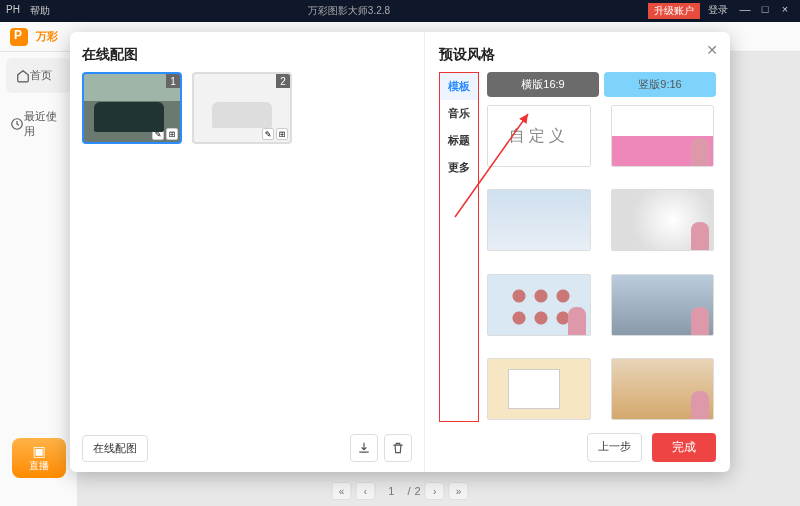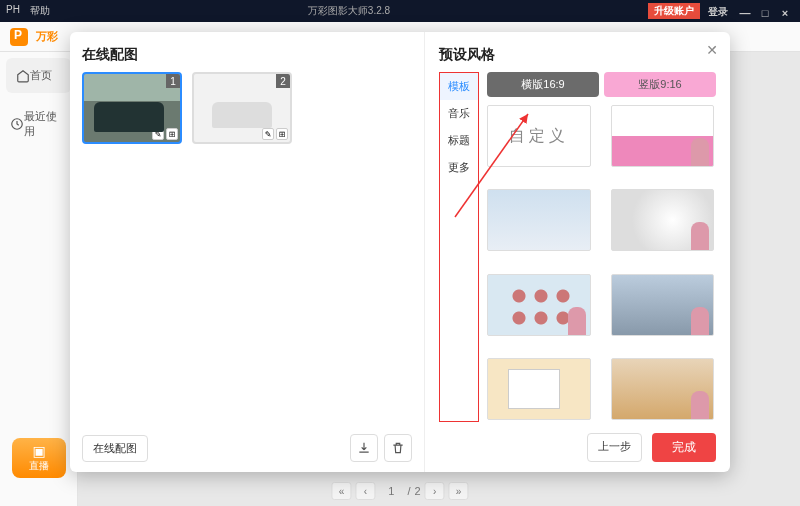--- a/index.html
+++ b/index.html
@@ -1,21 +1,21 @@
 <!DOCTYPE html>
 <html><head>
 <meta charset="utf-8">
 <style>
 * { box-sizing: border-box; margin: 0; padding: 0; font-family: "Microsoft YaHei", sans-serif; }
 body { width: 800px; height: 506px; background: #e8e8e8; position: relative; overflow: hidden; }
 
 .titlebar { height: 22px; background: #0f172a; display: flex; align-items: center; color: #ccc; font-size: 10px; padding: 0 6px; }
 .titlebar .left { display: flex; gap: 10px; }
 .titlebar .center { flex: 1; text-align: center; color: #aaa; }
-.titlebar .right { display: flex; align-items: flex-end; gap: 2px; font-weight: bold; }
+.titlebar .right { display: flex; align-items: flex-start; gap: 2px; }
 .upgrade-btn { background: #e74c3c; color: #fff; padding: 1px 6px; font-size: 10px; cursor: pointer; }
 .win-ctrl { width: 18px; text-align: center; cursor: pointer; font-size: 11px; }
 
 .toolbar { height: 30px; background: #fafafa; display: flex; align-items: center; padding: 0 10px; gap: 14px; font-size: 11px; color: #555; border-bottom: 1px solid #e2e2e2; }
 .logo { display: flex; align-items: center; gap: 8px; }
 .logo .logo-icon { width: 18px; height: 18px; background: #ff8a00; border-radius: 4px; position: relative; }
 .logo .logo-icon::after { content: "P"; color: #fff; font-weight: bold; position: absolute; left: 4px; top: 0; font-size: 12px; }
 .logo .logo-text { color: #ff8a00; font-weight: bold; }
 
 .sidebar { position: absolute; left: 0; top: 52px; width: 78px; background: #fafafa; height: 454px; border-right: 1px solid #e4e4e4; }
@@ -50,27 +50,27 @@
 .left-footer { position: absolute; bottom: 10px; left: 12px; right: 12px; display: flex; align-items: center; }
 .outline-btn { border: 1px solid #ddd; border-radius: 4px; padding: 5px 10px; font-size: 11px; cursor: pointer; background: #fff; color: #333; }
 .left-footer .spacer { flex: 1; }
 .icon-btn { width: 28px; height: 28px; border: 1px solid #ddd; border-radius: 4px; display: flex; align-items: center; justify-content: center; margin-left: 6px; cursor: pointer; font-size: 13px; color: #555; }
 
 .modal-right { flex: 1; padding: 14px 14px 50px 14px; position: relative; display: flex; flex-direction: column; }
 .modal-right h2 { font-size: 14px; font-weight: bold; color: #222; margin-bottom: 8px; }
 .right-body { display: flex; gap: 8px; flex: 1; overflow: hidden; }
 
 .style-menu { width: 40px; border: 1.5px solid #e33; display: flex; flex-direction: column; font-size: 11px; }
-.style-menu-item { padding: 6px 0; text-align: center; cursor: pointer; color: #333; }
+.style-menu-item { padding: 6px 0; text-align: center; cursor: pointer; color: #333; font-weight: bold; }
 .style-menu-item.active { background: #eef4ff; color: #2b8cff; }
 
 .orient-row { display: flex; gap: 5px; margin-bottom: 8px; }
 .orient-btn { flex: 1; text-align: center; font-size: 11px; padding: 5px 0; border-radius: 4px; cursor: pointer; }
 .orient-btn.active { background: #6b6b6b; color: #fff; }
-.orient-btn:not(.active) { background: #f9a8d4; color: #555; }
+.orient-btn:not(.active) { background: #7dd3fc; color: #555; }
 
 .tpl-grid { display: grid; grid-template-columns: 1fr 1fr; gap: 20px; overflow-y: auto; padding-right: 2px; flex: 1; }
 .tpl { height: 62px; border: 1px solid #ddd; border-radius: 2px; position: relative; overflow: hidden; cursor: pointer; font-size: 14px; color: #888; display: flex; align-items: center; justify-content: center; }
 .tpl.custom { font-size: 16px; letter-spacing: 4px; }
 .tpl .avatar { position: absolute; right: 4px; bottom: 0; width: 18px; height: 28px; background: #d9a; border-radius: 8px 8px 0 0; }
 .tpl-flowers { background: linear-gradient(#fff 50%, #e8b 50%); }
 .tpl-blue { background: linear-gradient(#cfe0ef,#e8eef5); }
 .tpl-spiral { background: radial-gradient(circle at 60% 50%, #fff 0%, #ddd 60%); }
 .tpl-dots { background: #d9e8f2; }
 .tpl-dots::before { content:""; position:absolute; inset:10px 20px; background: radial-gradient(circle, #c77 6px, transparent 7px) 0 0/22px 22px; }

